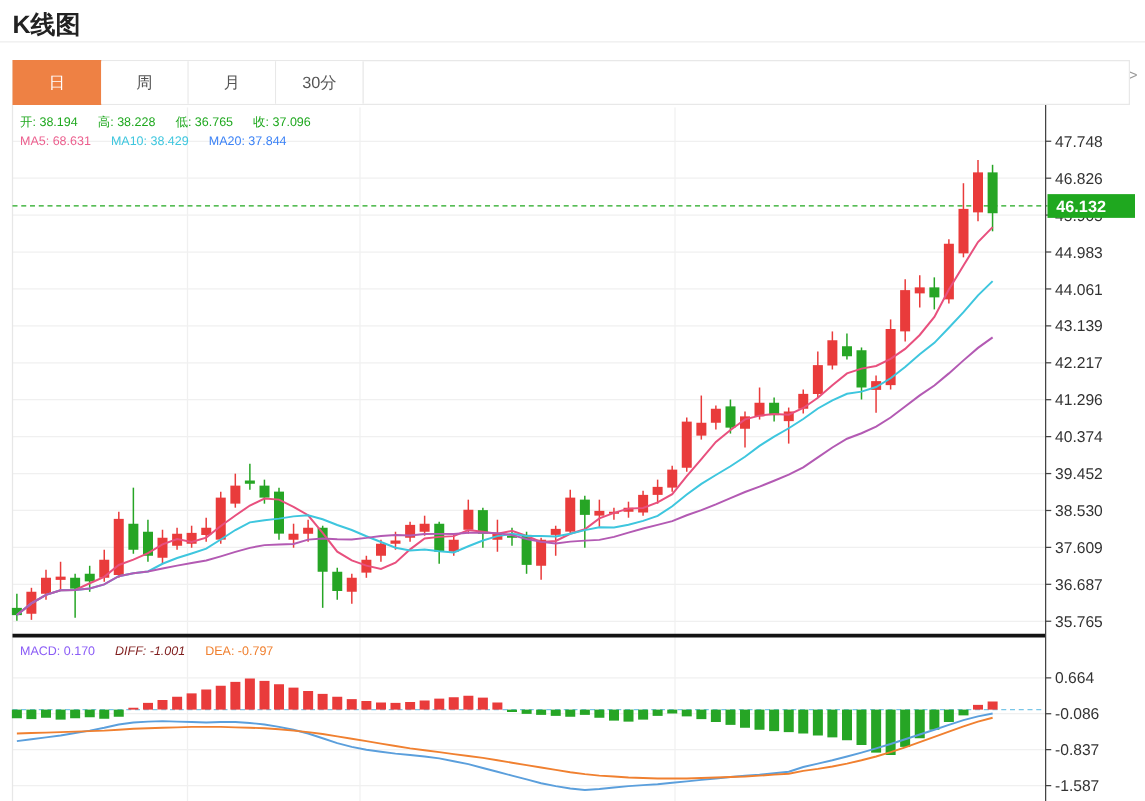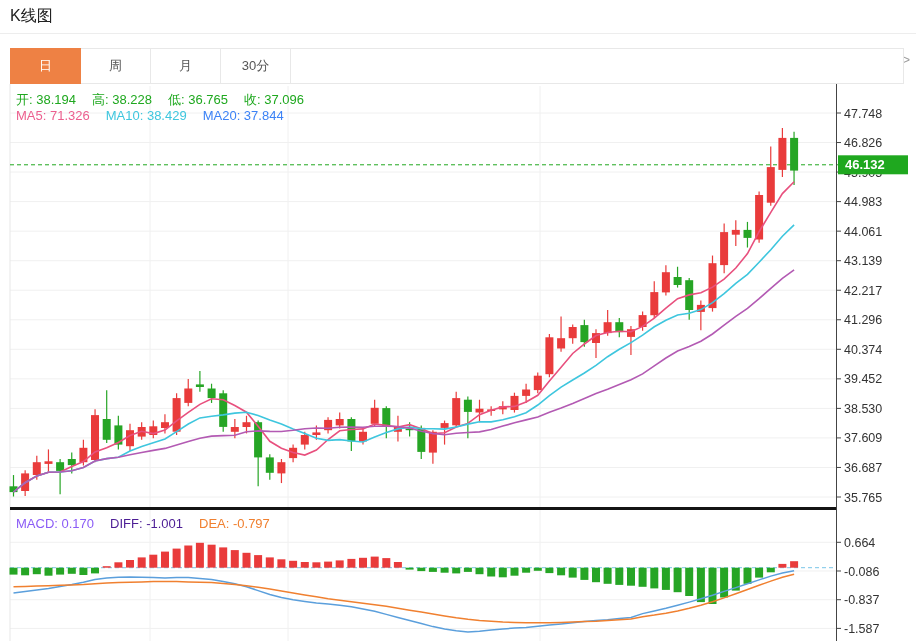--- a/index.html
+++ b/index.html
@@ -1,49 +1,49 @@
 <!DOCTYPE html>
 <html><head>
 <meta charset="utf-8">
 <style>
   html,body{margin:0;padding:0;background:#fff;}
   body{width:916px;height:641px;position:relative;overflow:hidden;
        font-family:"Liberation Sans","DejaVu Sans",sans-serif;color:#333;}
   .page{position:absolute;inset:0;}
-  .hdr-title{position:absolute;left:10px;top:6px;font-size:16px;font-weight:normal;color:#222;}
+  .hdr-title{position:absolute;left:10px;top:6px;font-size:20px;font-weight:bold;color:#222;}
   .hdr-link{position:absolute;right:6px;top:11px;font-size:12px;color:#999;cursor:pointer;margin-top:41px;}
   .hdr-divider{position:absolute;left:0;top:33px;width:916px;height:1px;background:#ededed;}
   .tabbar{position:absolute;left:10px;top:48px;width:894px;height:36px;
           border:1px solid #e8e8e8;box-sizing:border-box;display:flex;background:#fff;}
   .tab{width:70px;height:34px;line-height:34px;text-align:center;font-size:13px;color:#555;
        border-right:1px solid #e8e8e8;box-sizing:border-box;cursor:pointer;background:#fff;}
   .tab.active{background:#ee8144;color:#fff;border-right:none;height:36px;line-height:36px;margin:-1px 0 -1px -1px;width:71px;}
-  .legend-row{position:absolute;left:16px;white-space:nowrap;font-size:13px;z-index:5;pointer-events:none;}
+  .legend-row{position:absolute;left:16px;white-space:nowrap;font-size:10px;z-index:5;pointer-events:none;}
   .legend-item{margin-right:16px;}
   #chart-svg{position:absolute;left:0;top:0;z-index:1;}
   svg text{font-family:"Liberation Sans","DejaVu Sans",sans-serif;}
 </style>
 </head>
 <body>
 
 <div class="page">
   <div class="hdr-title">K线图</div>
   <div class="hdr-link">基本面分析&gt;</div>
   <div class="hdr-divider"></div>
 
   <div class="tabbar">
       <div class="tab active">日</div>
       <div class="tab">周</div>
       <div class="tab">月</div>
       <div class="tab">30分</div>
     </div>
 
   <div class="legend-row" style="top:91px;"><span class="legend-item" style="color: rgb(31, 168, 31);">开: 38.194</span><span class="legend-item" style="color: rgb(31, 168, 31);">高: 38.228</span><span class="legend-item" style="color: rgb(31, 168, 31);">低: 36.765</span><span class="legend-item" style="color: rgb(31, 168, 31);">收: 37.096</span></div>
-  <div class="legend-row" style="top:108px;"><span class="legend-item" style="color: rgb(236, 95, 142);">MA5: 71.326</span><span class="legend-item" style="color: rgb(62, 198, 222);">MA10: 38.429</span><span class="legend-item" style="color: #3b82f6;">MA20: 37.844</span></div>
-  <div class="legend-row" style="top:516px;"><span class="legend-item" style="color: #8b5cf6;">MACD: 0.170</span><span class="legend-item" style="color: #4c1d95;">DIFF: -1.001</span><span class="legend-item" style="color: rgb(240, 128, 48);">DEA: -0.797</span></div>
+  <div class="legend-row" style="top:108px;"><span class="legend-item" style="color: rgb(236, 95, 142);">MA5: 68.631</span><span class="legend-item" style="color: rgb(62, 198, 222);">MA10: 38.429</span><span class="legend-item" style="color: #3b82f6;">MA20: 37.844</span></div>
+  <div class="legend-row" style="top:516px;"><span class="legend-item" style="color: #8b5cf6;">MACD: 0.170</span><span class="legend-item" style="color: #7f1d1d; font-style: italic;">DIFF: -1.001</span><span class="legend-item" style="color: rgb(240, 128, 48);">DEA: -0.797</span></div>
 
   <svg id="chart-svg" width="916" height="641">
       <g>
         <line x1="150" y1="86" x2="150" y2="641" stroke="#f0f0f0" stroke-width="1"></line>
         <line x1="288" y1="86" x2="288" y2="641" stroke="#f0f0f0" stroke-width="1"></line>
         <line x1="540" y1="86" x2="540" y2="641" stroke="#f0f0f0" stroke-width="1"></line>
         <line x1="10" y1="113" x2="836" y2="113" stroke="#f0f0f0" stroke-width="1"></line>
         <line x1="10" y1="142.54585663022607" x2="836" y2="142.54585663022607" stroke="#f0f0f0" stroke-width="1"></line>
         <line x1="10" y1="172.05966786280555" x2="836" y2="172.05966786280555" stroke="#f0f0f0" stroke-width="1"></line>
         <line x1="10" y1="201.60552449303185" x2="836" y2="201.60552449303185" stroke="#f0f0f0" stroke-width="1"></line>

